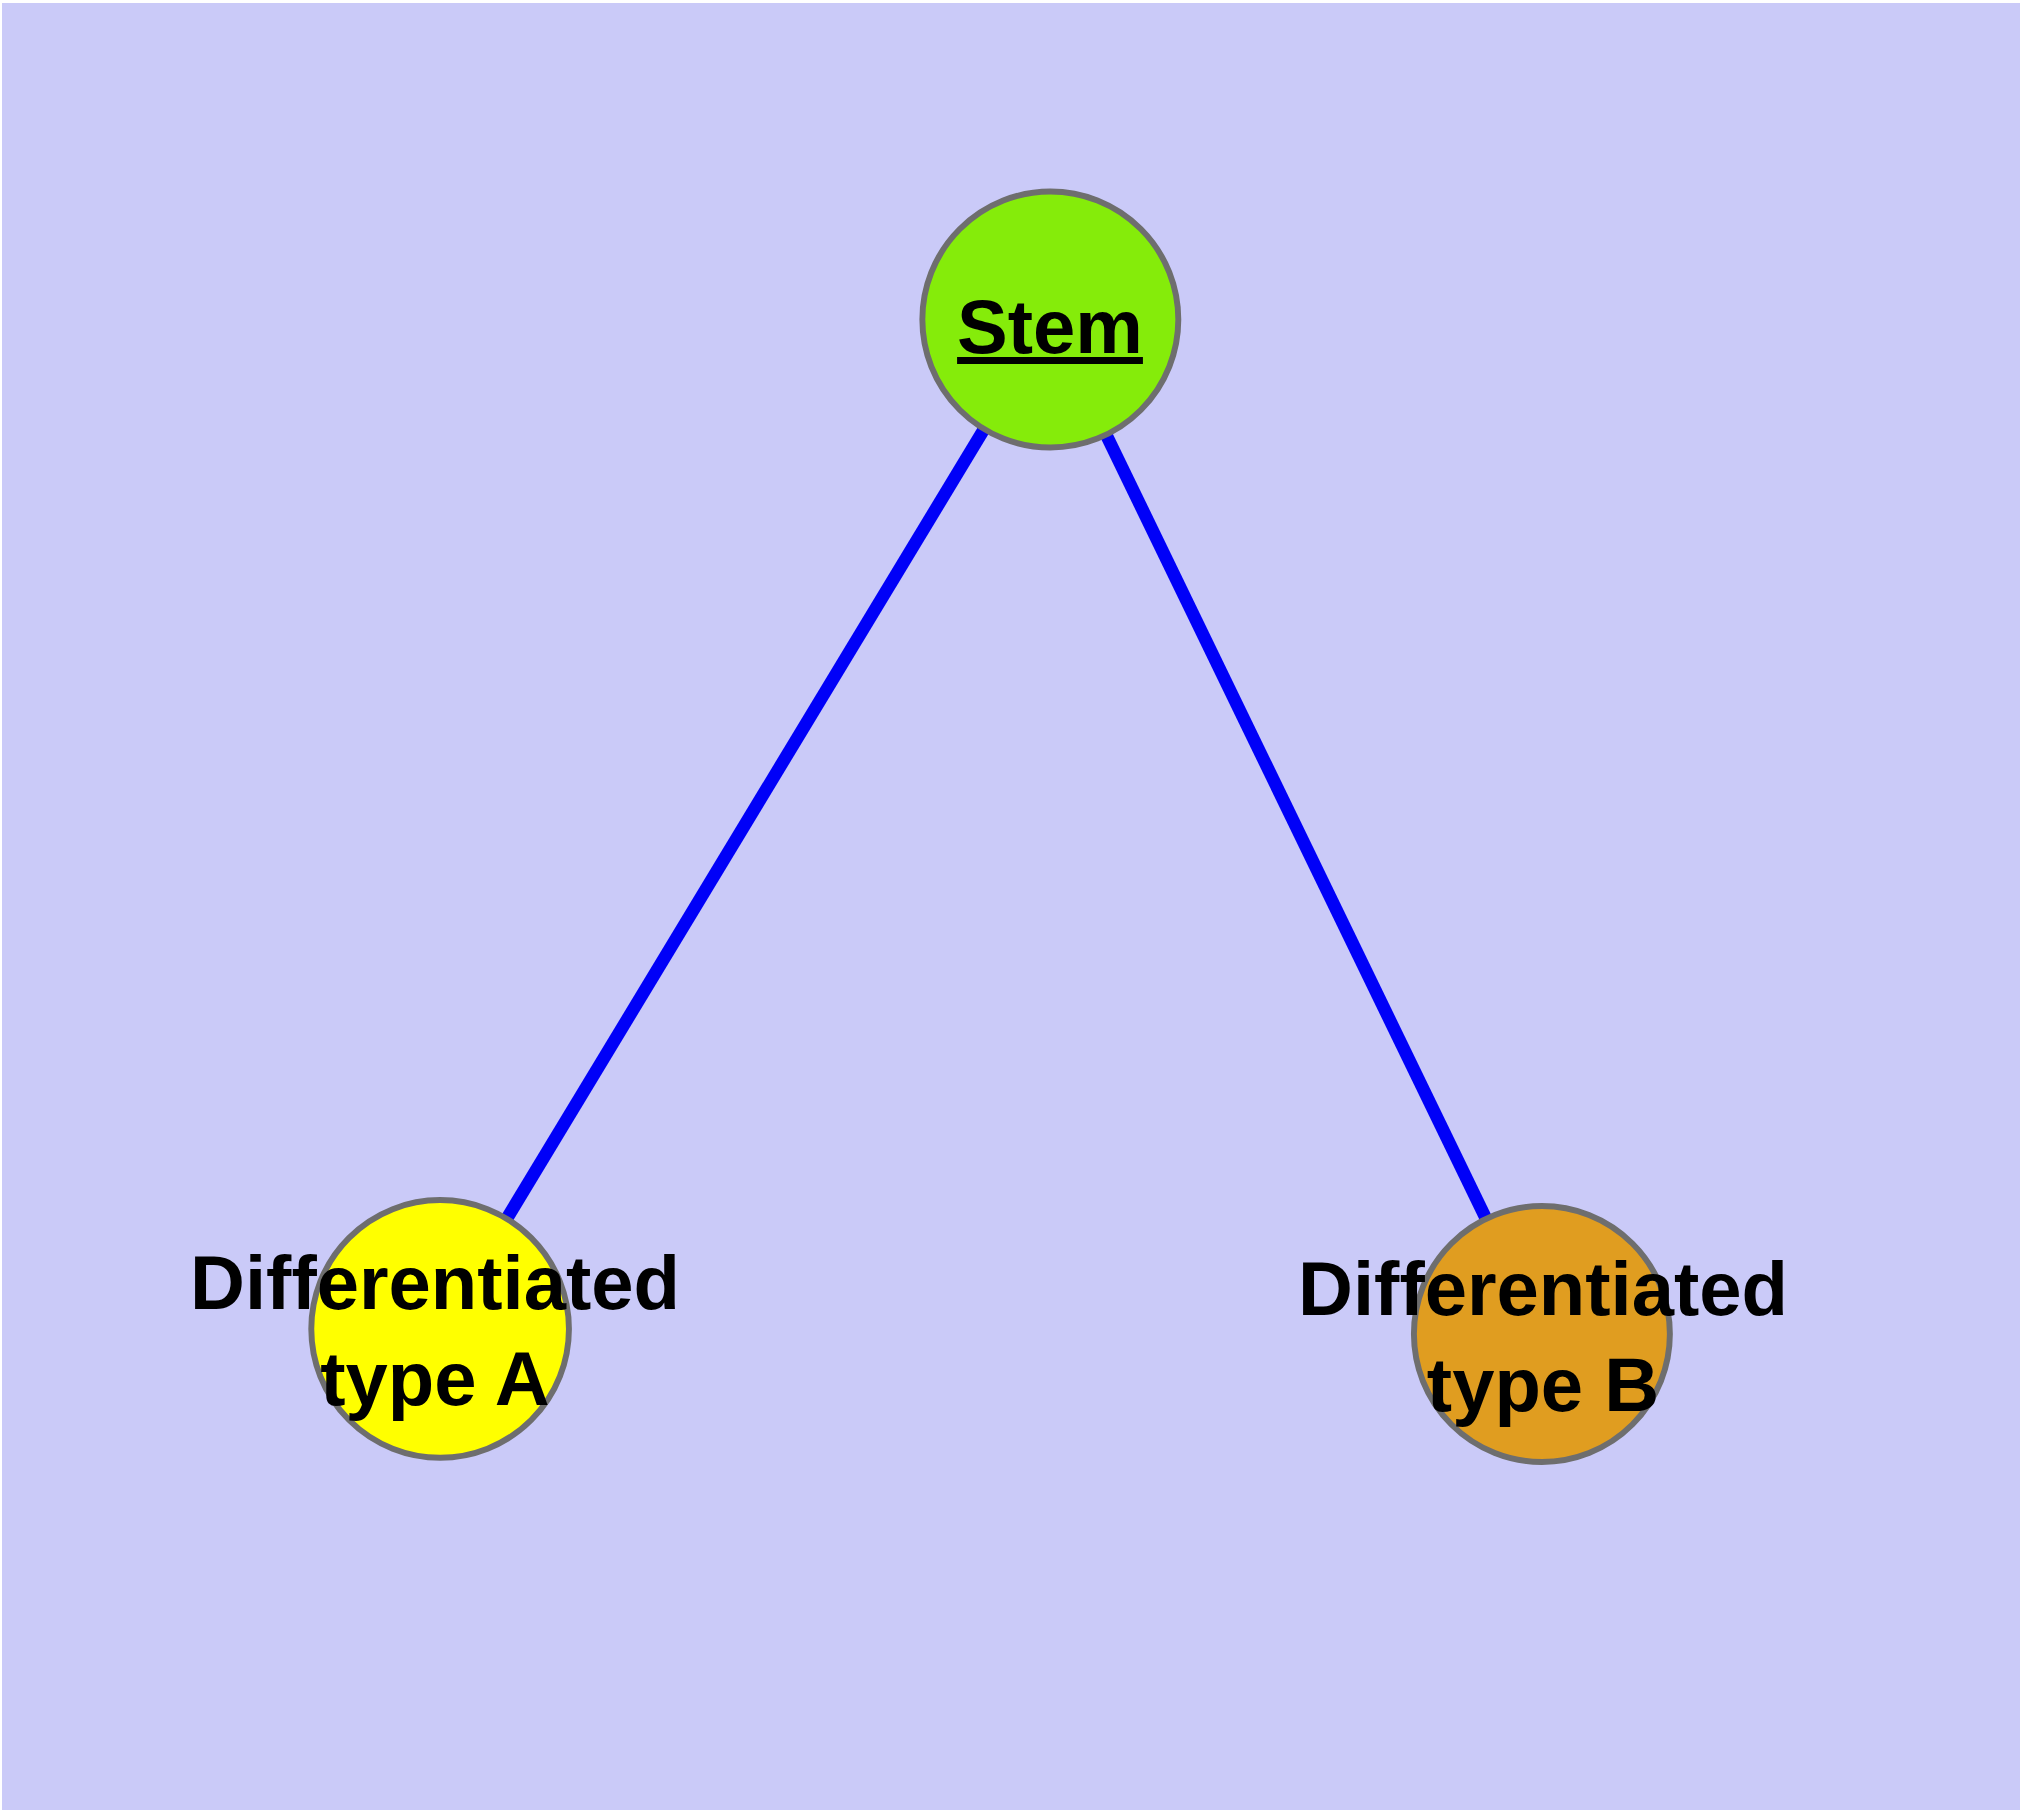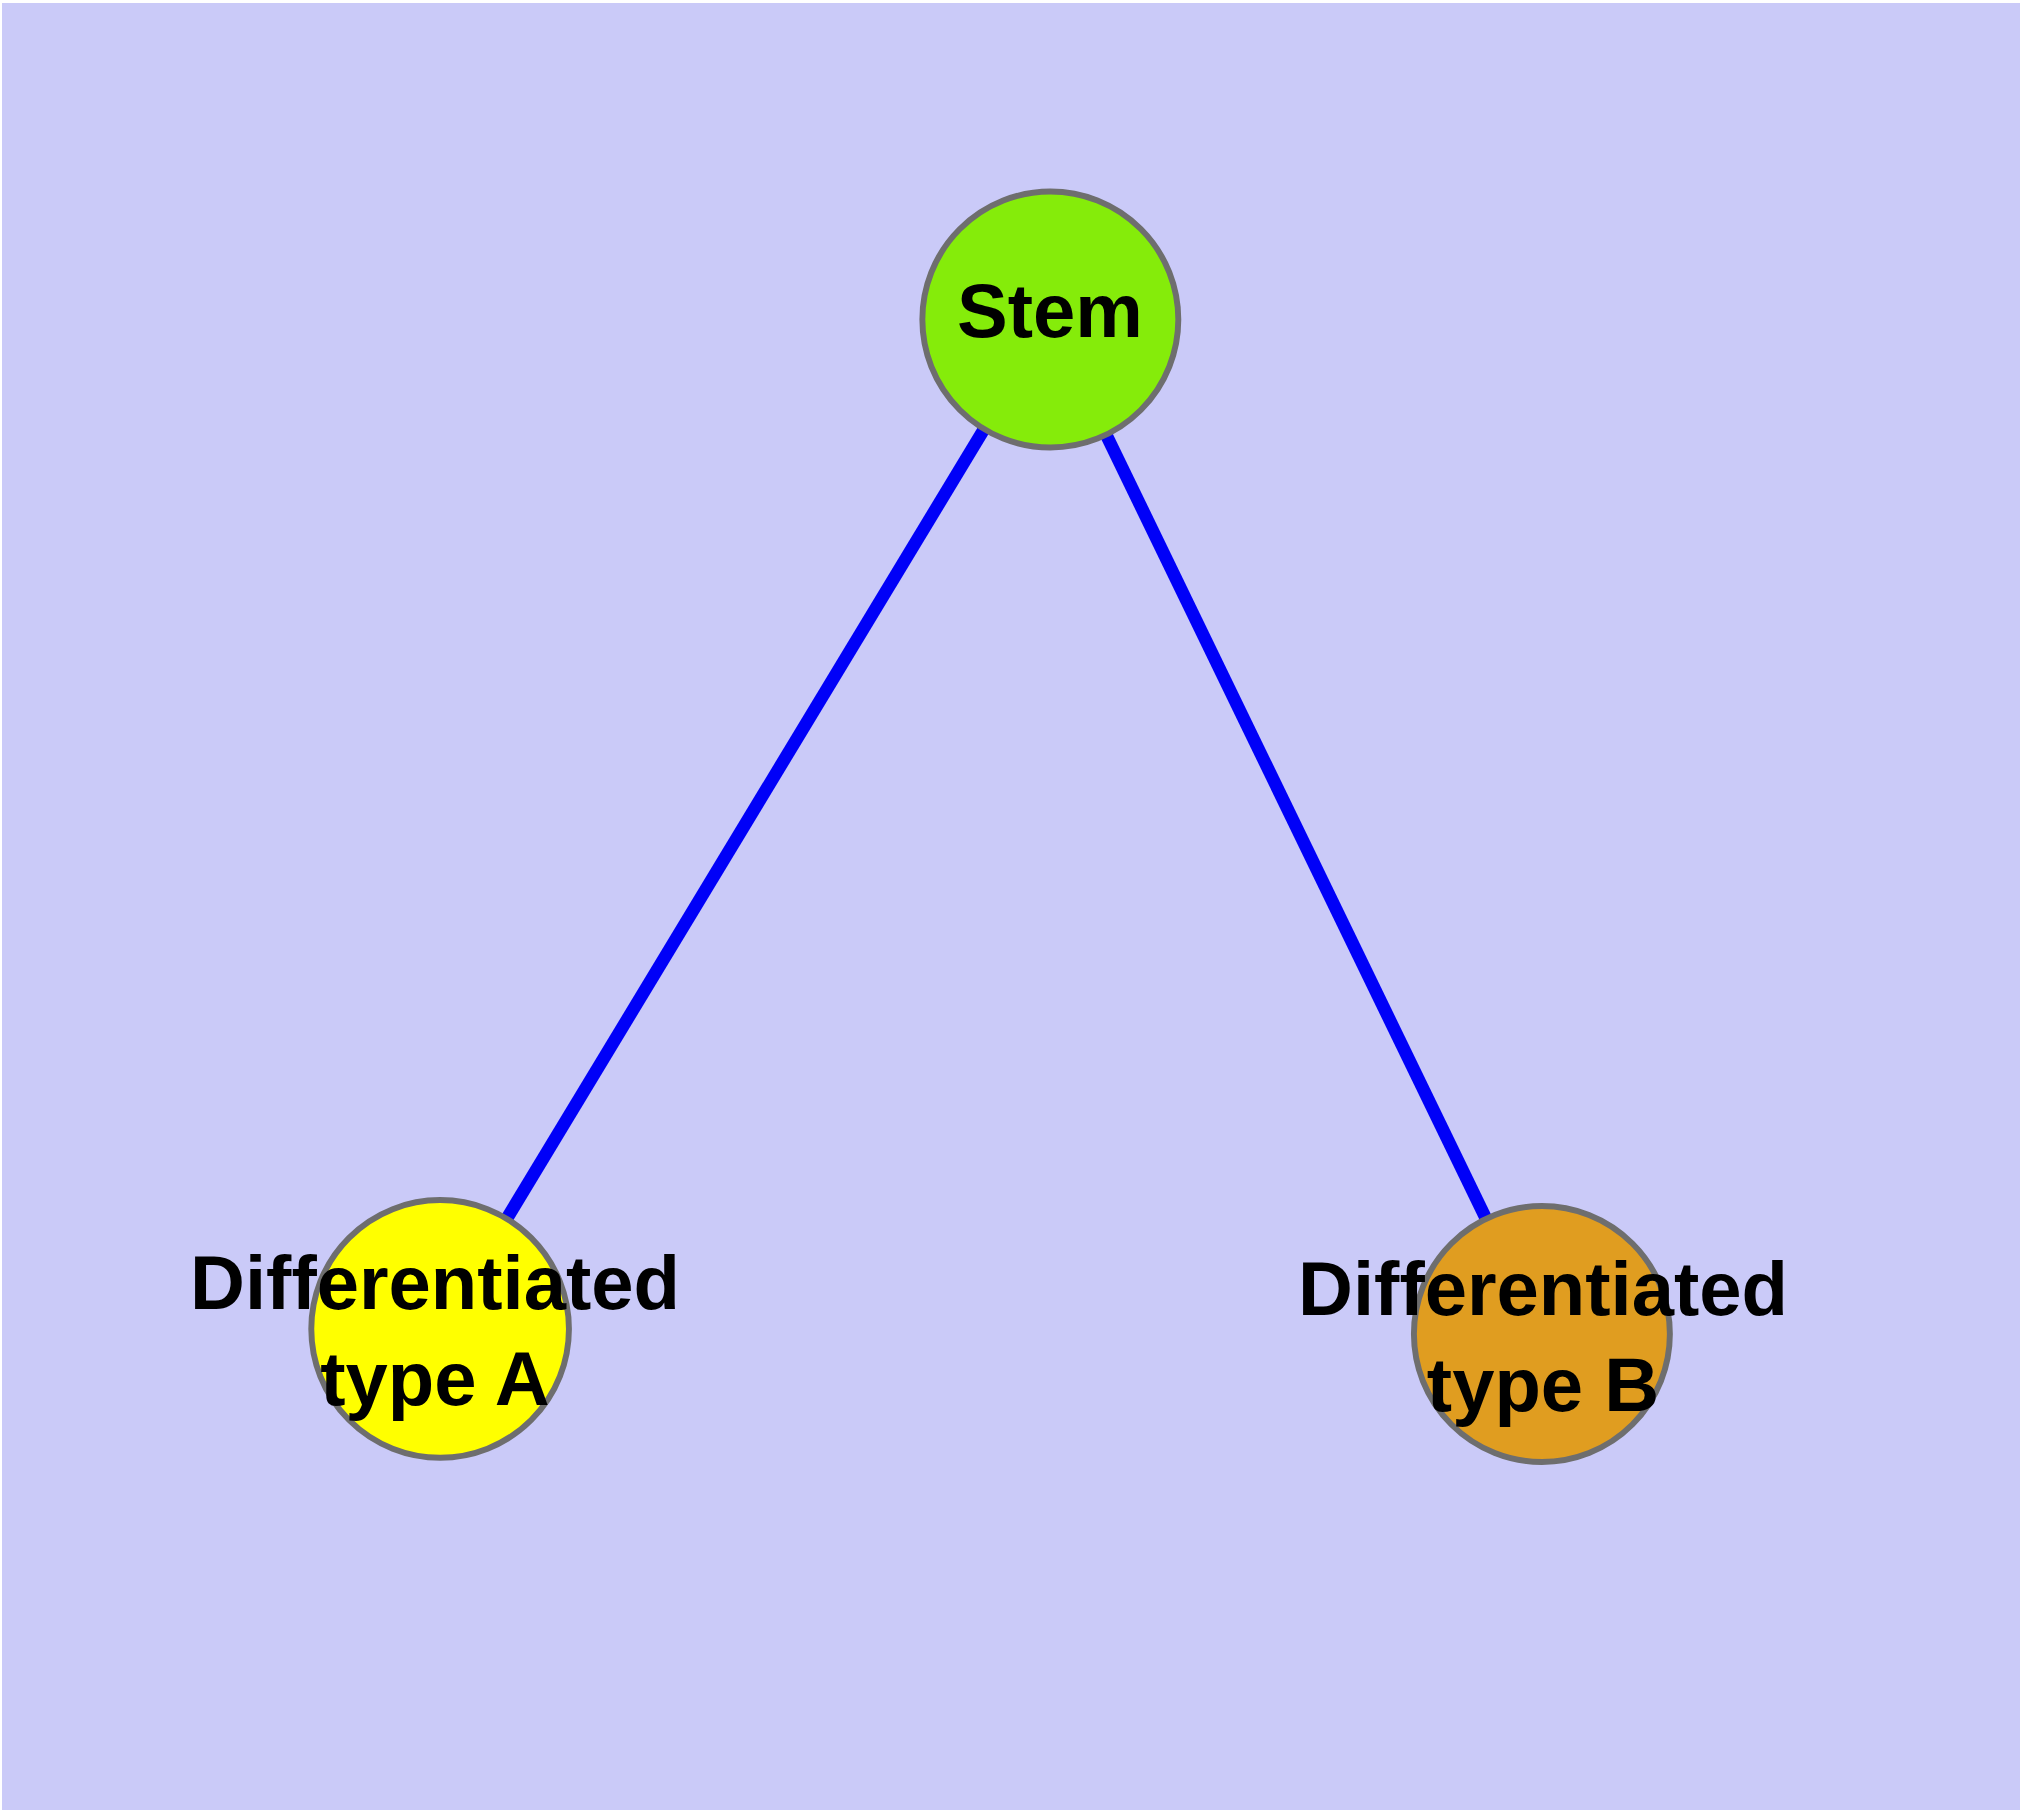--- a/index.html
+++ b/index.html
@@ -34,21 +34,21 @@
     position: absolute;
     transform: translate(-50%, -50%);
     color: #000000;
     font-weight: bold;
     font-size: 76px;
     line-height: 96px;
     text-align: center;
     white-space: pre-line;
     letter-spacing: 0px;
   }
-  .stem-label   { left: 1050px; top: 311px;  }
+  .stem-label   { left: 1050px; top: 327px; text-decoration: underline;  }
   .typeA-label  { left: 435px;  top: 1331px; }
   .typeB-label  { left: 1543px; top: 1337px; }
 </style>
 </head>
 <body>
 
 <div class="canvas">
   <div class="graph-bg" style="background: rgb(202, 202, 248);"></div>
 
   <svg class="graph-svg" viewBox="0 0 2384 2138" xmlns="http://www.w3.org/2000/svg">

